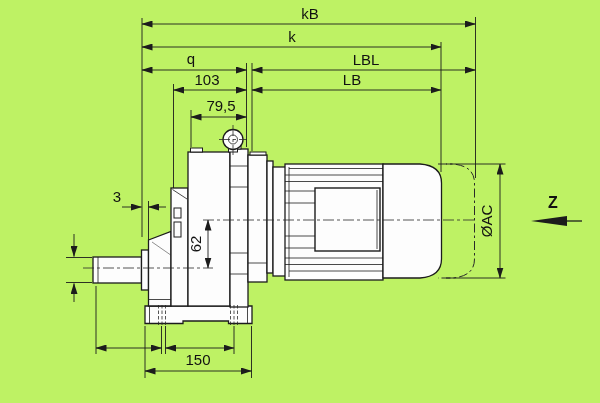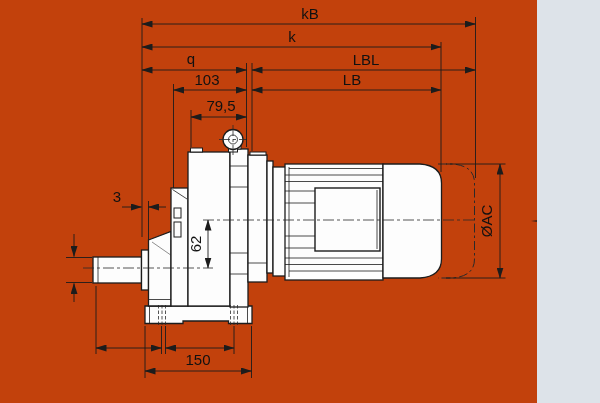--- a/index.html
+++ b/index.html
@@ -1,16 +1,16 @@
 <!DOCTYPE html>
 <html><head>
 <meta charset="utf-8">
 <style>
   html,body{margin:0;padding:0;background:#dde3e9;}
-  .stage{width:537px;height:403px;position:relative;background:#c2410c;overflow:hidden;
+  .stage{width:600px;height:403px;position:relative;background:#bef264;overflow:hidden;
          font-family:"Liberation Sans", sans-serif;}
   svg{display:block;}
   text{font-family:"Liberation Sans", sans-serif;fill:#111;font-size:15px;}
   .lbl-rot{font-size:15px;}
   .z-lbl{font-size:16px;font-weight:bold;}
   .outline{fill:#fdfdfd;stroke:#1c1c1c;stroke-width:1.3;stroke-linejoin:miter;}
   .detail{fill:none;stroke:#1c1c1c;stroke-width:0.8;}
   .detail-f{fill:#fdfdfd;stroke:#1c1c1c;stroke-width:1;}
   .dim{stroke:#1c1c1c;stroke-width:0.9;fill:none;}
   .cl{stroke:#2a2a2a;stroke-width:0.8;fill:none;stroke-dasharray:11 3 3 3;}

